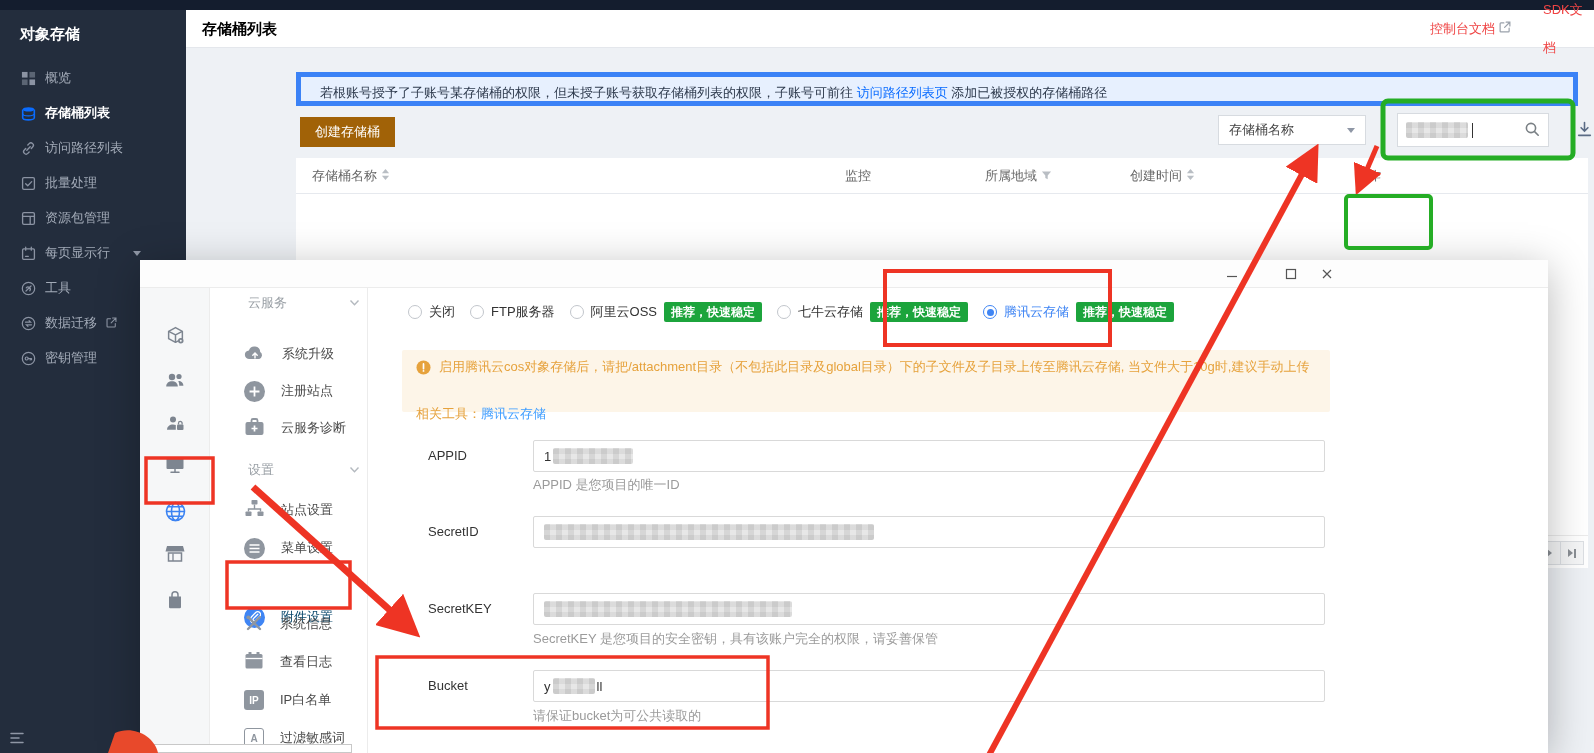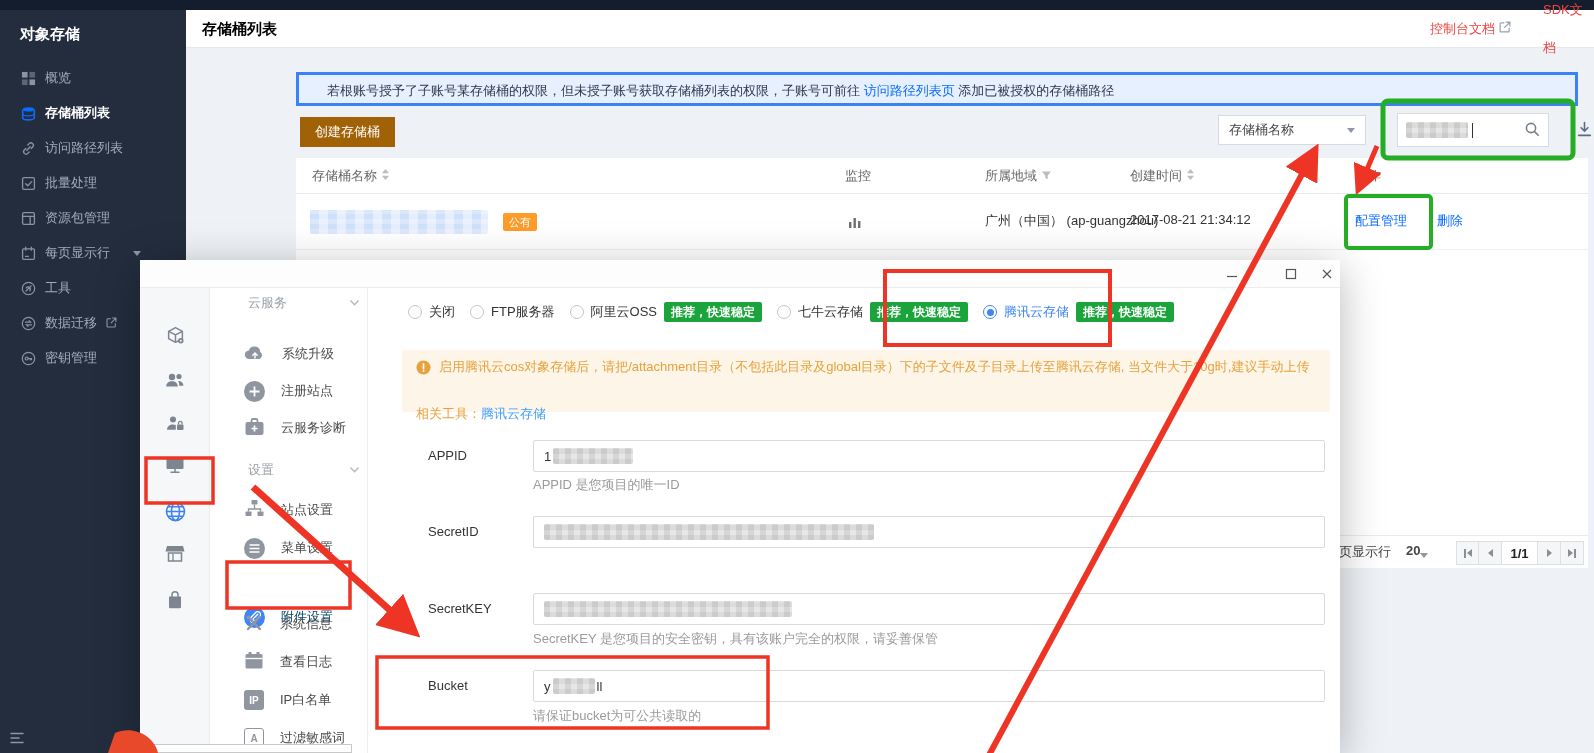--- a/index.html
+++ b/index.html
@@ -12,21 +12,21 @@
   .sb-title{position:absolute;left:20px;top:12px;height:24px;line-height:24px;color:#fff;font-size:15px;font-weight:bold;}
   .sb-item{position:absolute;left:0;width:186px;height:26px;display:flex;align-items:center;gap:9px;padding-left:20px;box-sizing:border-box;color:#a3abb8;cursor:pointer;}
   .sb-item .lbl{white-space:nowrap;}
   .sb-item.active{color:#fff;font-weight:bold;}
   .sb-ico{width:16px;height:16px;display:flex;align-items:center;justify-content:center;flex:none;}
   .caret{width:0;height:0;border-left:4px solid transparent;border-right:4px solid transparent;border-top:5px solid #8f97a6;}
   .header{position:absolute;left:186px;top:10px;width:1408px;height:38px;background:#fff;border-bottom:1px solid #e4e7ec;box-sizing:border-box;}
   .hd-title{position:absolute;left:16px;top:0;height:38px;line-height:38px;font-size:15px;font-weight:bold;color:#000;}
   .hd-link{position:absolute;top:0;height:38px;line-height:38px;color:#ef4444;display:flex;align-items:center;gap:4px;cursor:pointer;}
   
-  .notice{position:absolute;left:296px;top:72px;width:1282px;height:34px;box-sizing:border-box;background:#e7f0fe;border:3px solid #3b82f6;color:#2e3a4d;line-height:32px;padding-left:28px;white-space:nowrap;overflow:hidden;}
+  .notice{position:absolute;left:296px;top:72px;width:1282px;height:34px;box-sizing:border-box;background:#e7f0fe;border:5px solid #3b82f6;color:#2e3a4d;line-height:32px;padding-left:19px;white-space:nowrap;overflow:hidden;}
   .notice a{color:#0a6cff;text-decoration:none;}
   .btn-primary{position:absolute;left:300px;top:117px;width:95px;height:30px;background:#a16207;color:#fff;border:none;font-size:13px;cursor:pointer;}
   .select{position:absolute;left:1218px;top:115px;width:148px;height:30px;background:#fff;border:1px solid #d7dbe0;box-sizing:border-box;display:flex;align-items:center;padding:0 10px;color:#444;cursor:pointer;}
   .select .caret{margin-left:auto;}
   .search{position:absolute;left:1397px;top:113px;width:152px;height:34px;background:#fff;border:1px solid #d7dbe0;box-sizing:border-box;display:flex;align-items:center;padding:0 8px;cursor:text;}
   .mosaic{background-image:repeating-linear-gradient(0deg,rgba(0,0,0,.05) 0 5px,rgba(0,0,0,0) 5px 10px),repeating-linear-gradient(90deg,#d6d6d6 0 6px,#e7e7e7 6px 12px);border-radius:2px;}
   .mosaic.blue{background-image:repeating-linear-gradient(0deg,rgba(255,255,255,.25) 0 5px,rgba(0,0,0,0) 5px 10px),repeating-linear-gradient(90deg,#cfe0fa 0 9px,#e4eefc 9px 18px);}
   .cursorbar{width:1px;height:15px;background:#333;margin-left:4px;}
   
   .card{position:absolute;left:296px;top:158px;width:1292px;height:410px;background:#fff;}
@@ -37,21 +37,21 @@
   .link{color:#0a6cff;cursor:pointer;text-decoration:none;}
   .pager{position:absolute;left:0;top:377px;width:100%;height:33px;border-top:1px solid #ebebeb;box-sizing:border-box;color:#444;}
   .pg-group{position:absolute;top:5px;height:24px;display:flex;}
   .pg-cell{width:23px;height:24px;box-sizing:border-box;border:1px solid #dcdfe3;border-left:none;background:#f5f6f7;display:flex;align-items:center;justify-content:center;gap:1px;cursor:pointer;}
   .pg-cell:first-child{border-left:1px solid #dcdfe3;}
   .pg-cell.page{width:36px;background:#fff;font-weight:bold;color:#222;}
   .tri-l{width:0;height:0;border-top:4px solid transparent;border-bottom:4px solid transparent;border-right:5px solid #8a8f95;}
   .tri-r{width:0;height:0;border-top:4px solid transparent;border-bottom:4px solid transparent;border-left:5px solid #8a8f95;}
   .pg-bar{width:2px;height:9px;background:#8a8f95;}
   
-  .dialog{position:absolute;left:140px;top:260px;width:1200px;height:493px;background:#fff;box-shadow:0 8px 40px rgba(0,0,0,.28);z-index:20;}
+  .dialog{position:absolute;left:140px;top:260px;width:1408px;height:493px;background:#fff;box-shadow:0 8px 40px rgba(0,0,0,.28);z-index:20;}
   .dlg-titlebar{position:absolute;left:0;top:0;width:100%;height:28px;background:#fdfdfd;border-bottom:1px solid #ececec;box-sizing:border-box;}
   .winbtn{position:absolute;top:7px;width:14px;height:14px;display:flex;align-items:center;justify-content:center;cursor:pointer;}
   .rail{position:absolute;left:0;top:28px;width:70px;height:465px;background:#f6f7f8;border-right:1px solid #ececec;box-sizing:border-box;}
   .rail-ico{position:absolute;left:23px;width:24px;height:24px;display:flex;align-items:center;justify-content:center;cursor:pointer;}
   .dmenu{position:absolute;left:70px;top:28px;width:158px;height:465px;background:#fff;border-right:1px solid #ececec;box-sizing:border-box;}
   .dm-header{position:absolute;left:108px;width:112px;height:22px;display:flex;align-items:center;color:#9aa0a6;cursor:pointer;}
   .dm-header svg{margin-left:auto;}
   .dm-item{position:absolute;left:104px;height:24px;display:flex;align-items:center;gap:16px;color:#4a4a4a;cursor:pointer;white-space:nowrap;}
   .dm-item.active{color:#0c4a6e;margin-top:31px;}
   .mi{width:21px;height:21px;border-radius:50%;background:#8f969f;display:flex;align-items:center;justify-content:center;flex:none;}
@@ -254,33 +254,20 @@
         <span><svg width="9" height="13" viewBox="0 0 10 14">
               <path d="M1 5.5L5 1l4 4.5z" fill="#b9bec4"></path>
               <path d="M1 8.5L5 13l4-4.5z" fill="#b9bec4"></path>
             </svg></span>
       </div>
       <div class="th" style="left:1059px">
         <span>操作</span>
       </div>
     </div>
 
-    <div class="trow">
-      <span class="mosaic blue abs" style="left:14px;top:16px;width:178px;height:24px"></span>
-      <span class="badge-orange abs" style="left:207px;top:19px">公有</span>
-      <span class="abs" style="left:552px;top:21px"><svg width="14" height="14" viewBox="0 0 14 14">
-            <rect x="1" y="7" width="2.4" height="6" fill="#6b7075"></rect>
-            <rect x="5.5" y="3" width="2.4" height="10" fill="#6b7075"></rect>
-            <rect x="10" y="6" width="2.4" height="7" fill="#6b7075"></rect>
-          </svg></span>
-      <span class="abs" style="left:689px;top:18px">广州（中国） (ap-guangzhou)</span>
-      <span class="abs" style="left:834px;top:18px">2017-08-21 21:34:12</span>
-      <a class="link abs" style="left:1059px;top:18px">配置管理</a>
-      <a class="link abs" style="left:1141px;top:18px">删除</a>
-    </div>
 
     <div class="pager">
       <span class="abs" style="left:1030px;top:7px">每页显示行</span>
       <span class="abs" style="left:1110px;top:7px;font-weight:bold;display:flex;align-items:flex-end;">
         <span>20</span>
         <span class="caret"></span>
       </span>
       <div class="pg-group" style="left:1160px">
         <div class="pg-cell">
             <span class="pg-bar"></span>

